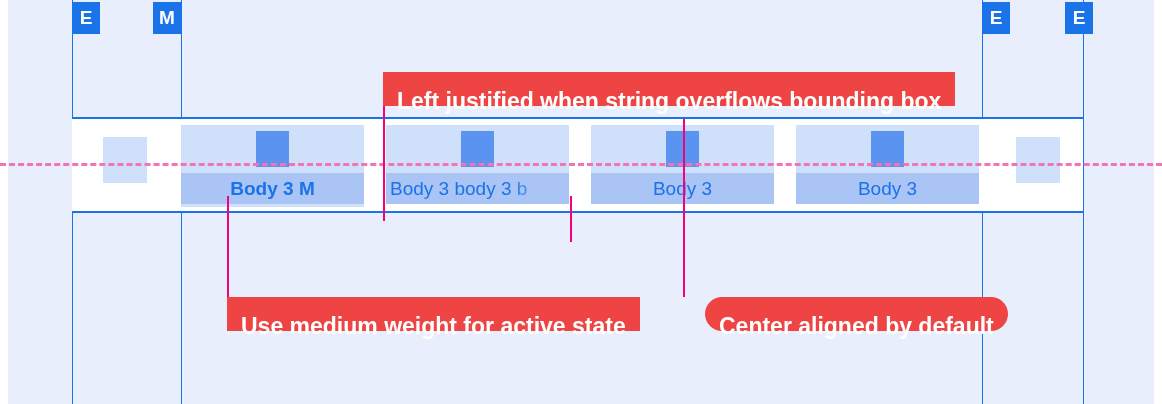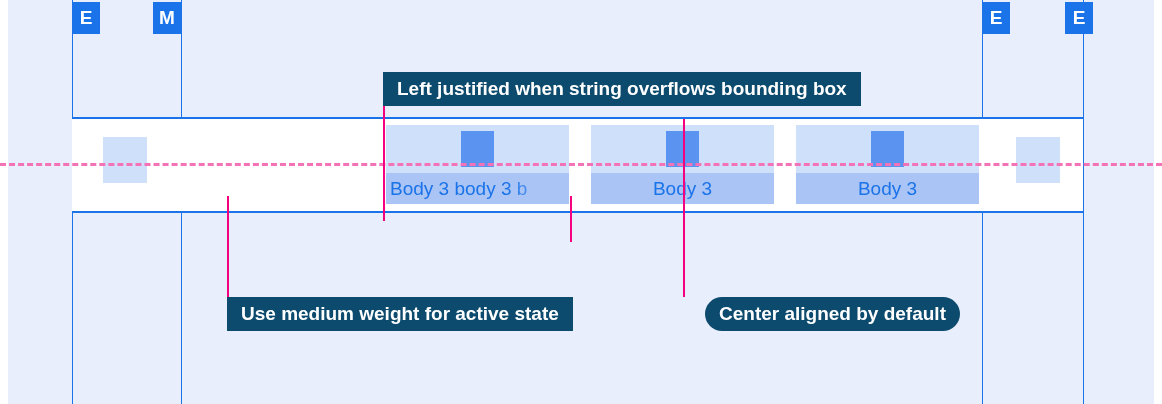--- a/index.html
+++ b/index.html
@@ -129,27 +129,27 @@
   .center-dash {
     position: absolute;
     left: 0; top: 163px;
     width: 1162px; height: 0;
     border-top: 3px dashed #f472b6;
   }
 
   
   .callout {
     position: absolute;
-    background: #0c4a6e;
+    background: #ef4444;
     color: #ffffff;
     font-weight: bold;
     white-space: nowrap;
-    font-size: 19px;
+    font-size: 23px;
     line-height: 34px;
-    padding: 0 14px;
+    padding: 12px 14px;
     height: 34px;
   }
   .leader {
     position: absolute;
     background: #f5007f;
   }
   .leader.v { width: 2px; }
 </style>
 </head>
 <body>
@@ -168,20 +168,29 @@
   <div class="badge" style="left:982px">E</div>
   <div class="badge" style="left:1065px">E</div>
 
   <div class="frame"></div>
 
   <div class="edge-sq" style="left:103px"></div>
   <div class="edge-sq" style="left:1016px"></div>
 
   <div class="tabrow">
 
+    <div class="tab active" style="left:109px">
+      <div class="icon-area">
+        <div class="icon-sq"></div>
+      </div>
+      <div class="label-band">
+        <div class="label-txt">Body 3 M</div>
+      </div>
+      <div class="active-underline"></div>
+    </div>
 
     <div class="tab overflow" style="left:314px">
       <div class="icon-area">
         <div class="icon-sq"></div>
       </div>
       <div class="label-band">
         <div class="label-txt">Body 3 body 3 b</div>
         <div class="fade"></div>
       </div>
     </div>

